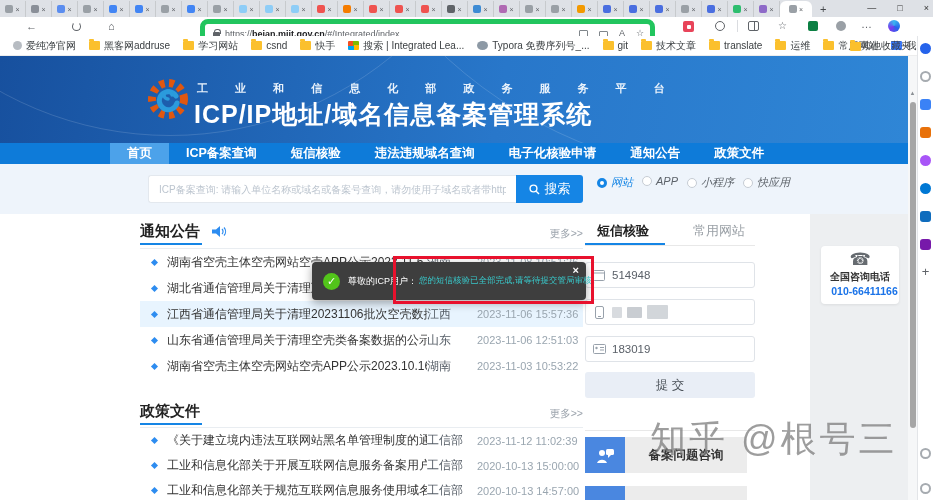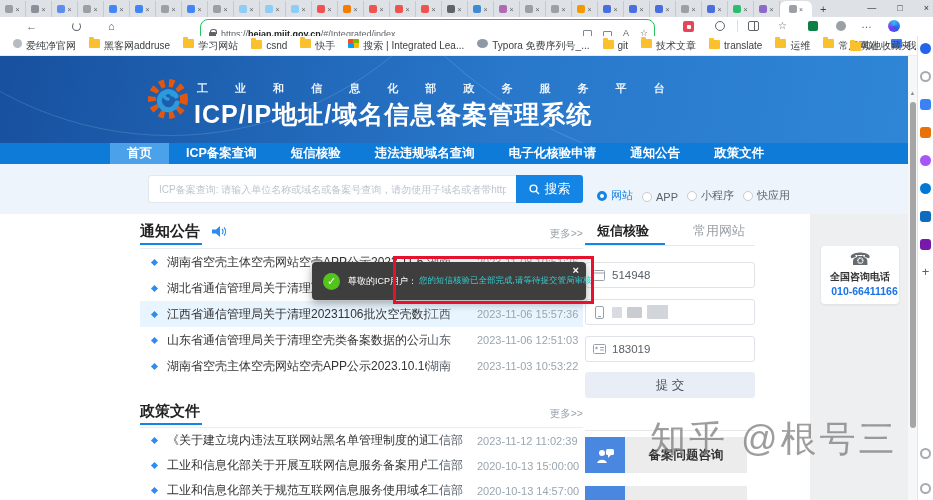--- a/index.html
+++ b/index.html
@@ -12,42 +12,42 @@
   .tab .fav{width:8px;height:8px;border-radius:2px;flex:none;background:#9aa0a6;}
   .tab .cl{font-size:7px;color:#5f6368;line-height:1;}
   .tab.active{background:#fff;border-radius:6px 6px 0 0;width:32px;border-right:none;}
   .newtab{font-size:11px;color:#44474a;margin:0 0 2px 8px;}
   .wincontrols{position:absolute;right:4px;top:2px;display:flex;gap:21px;font-size:9px;color:#333;line-height:13px;}
 
   
   .toolbar{position:absolute;left:0;top:17px;width:933px;height:19px;background:#fff;}
   .tb-g{position:absolute;top:3px;font-size:11px;color:#5f6368;line-height:13px;}
   .refresh{position:absolute;left:72px;top:5px;width:9px;height:9px;border:1.5px solid #5f6368;border-radius:50%;border-top-color:transparent;}
-  .pill{position:absolute;left:200px;top:2px;width:455px;height:29px;border:1px solid #22c55e;border-radius:8px;background:#fff;display:flex;align-items:center;font-size:9px;color:#5f6368;padding:0 6px;}
+  .pill{position:absolute;left:200px;top:2px;width:455px;height:29px;border:5px solid #22c55e;border-radius:8px;background:#fff;display:flex;align-items:center;font-size:9px;color:#5f6368;padding:0 6px;}
   .lock{width:7px;height:6px;background:#5f6368;border-radius:1px;position:relative;margin:2px 5px 0 2px;flex:none;}
   .lock::before{content:"";position:absolute;left:1px;top:-3px;width:5px;height:4px;border:1px solid #5f6368;border-bottom:none;border-radius:3px 3px 0 0;}
   .u-dom{color:#202124;font-weight:bold;}
   .pill-icons{margin-left:auto;display:flex;align-items:center;gap:11px;}
   .o-rect{width:9px;height:7px;border:1px solid #80868b;border-radius:1px;}
   .glyph-s{font-size:9px;color:#5f6368;line-height:1;}
   .ext-red{position:absolute;left:683px;top:4px;width:11px;height:11px;background:#e8445a;border-radius:2px;}
   .ext-red::after{content:"";position:absolute;left:3.5px;top:3.5px;width:4px;height:4px;background:#fff;border-radius:1px;}
   .ring-g{position:absolute;left:715px;top:4px;width:10px;height:10px;border:1.5px solid #5f6368;border-radius:50%;}
   .tb-sep{position:absolute;left:737px;top:3px;width:1px;height:12px;background:#dadce0;}
   .split{position:absolute;left:748px;top:4px;width:11px;height:10px;border:1px solid #5f6368;border-radius:2px;}
   .split::after{content:"";position:absolute;left:4.5px;top:0;width:1px;height:8px;background:#5f6368;}
   .star-tb{position:absolute;left:778px;top:3px;font-size:10px;color:#5f6368;}
   .green-sq{position:absolute;left:808px;top:4px;width:10px;height:10px;background:#0c8043;border-radius:2px;}
   .person{position:absolute;left:836px;top:4px;width:10px;height:10px;border-radius:50%;background:#9aa0a6;}
   .dots{position:absolute;left:861px;top:1px;font-size:11px;color:#5f6368;letter-spacing:1px;}
   .copilot-tb{position:absolute;left:888px;top:3px;width:12px;height:12px;border-radius:50%;background:conic-gradient(#38b6f1,#2563eb,#7c3aed,#38b6f1);}
 
   
   .bookbar{position:absolute;left:0;top:36px;width:933px;height:20px;background:#fff;border-bottom:1px solid #ededed;display:flex;align-items:center;}
-  .bm{display:inline-flex;align-items:flex-start;gap:4px;font-size:10px;color:#3c4043;margin-left:13px;white-space:nowrap;}
+  .bm{display:inline-flex;align-items:center;gap:4px;font-size:10px;color:#3c4043;margin-left:13px;white-space:nowrap;}
   .bmi{width:11px;height:9px;position:relative;border-radius:1px;flex:none;}
   .icon-folder{background:#fbc02d;}
   .icon-folder::before{content:"";position:absolute;top:-2px;left:0;width:5px;height:2px;background:#fbc02d;border-radius:1px 1px 0 0;}
   .icon-ms{background:conic-gradient(#7fba00 0 90deg,#ffb900 0 180deg,#00a4ef 0 270deg,#f25022 0);}
   .icon-typora{background:#8d99a5;border-radius:50%;}
   .icon-tapd{background:#3a7afe;}
   .icon-dot{background:#b7bcc2;border-radius:50%;width:9px;height:9px;}
   .bm-right{position:absolute;right:22px;top:0;height:20px;display:flex;align-items:center;gap:0;font-size:10px;color:#3c4043;}
 
   
@@ -61,21 +61,21 @@
   .sys-title{position:absolute;left:194px;top:42px;font-size:25px;color:#fff;font-weight:bold;letter-spacing:1px;white-space:nowrap;}
 
   .nav{position:absolute;left:0;top:87px;width:908px;height:21px;background:#0e7bd9;display:flex;padding-left:110px;}
   .nav-item{padding:0 17px;line-height:21px;font-size:12.5px;color:#fff;font-weight:bold;white-space:nowrap;}
   .nav-item.active{background:#4ca2ea;}
 
   .search-band{position:absolute;left:0;top:108px;width:908px;height:50px;background:#eef4fb;}
   .s-input{position:absolute;left:148px;top:11px;width:368px;height:28px;border:1px solid #e3e8ee;border-right:none;background:#fff;border-radius:3px 0 0 3px;font-size:10px;color:#333;padding:0 10px;outline:none;}
   .s-input::placeholder{color:#bcc5cf;}
   .s-btn{position:absolute;left:516px;top:11px;width:67px;height:28px;background:#1585e5;color:#fff;font-size:13px;display:flex;align-items:center;justify-content:center;gap:5px;border:none;border-radius:0 3px 3px 0;}
-  .radios{position:absolute;left:597px;top:11px;height:28px;display:flex;align-items:flex-end;}
+  .radios{position:absolute;left:597px;top:11px;height:28px;display:flex;align-items:flex-start;font-style:italic;}
   .radio{display:flex;align-items:center;gap:4px;margin-right:9px;font-size:11px;color:#5c6269;white-space:nowrap;}
   .rdot{width:10px;height:10px;border-radius:50%;border:1px solid #c6ccd4;background:#fff;flex:none;}
   .radio.sel .rdot{border:3px solid #1585e5;}
   .radio.sel .rlabel{color:#1585e5;}
 
   .sec-head{position:absolute;left:140px;width:443px;height:24px;}
   .sec-title{font-size:15px;font-weight:bold;color:#222;position:relative;display:inline-block;padding-bottom:4px;}
   .sec-title::after{content:"";position:absolute;left:0;bottom:0;width:62px;height:2px;background:#1585e5;}
   .more{position:absolute;right:0;top:5px;font-size:10.5px;color:#9aa2ab;}
   .sec-div{position:absolute;left:140px;width:443px;height:1px;background:#e9edf1;}

